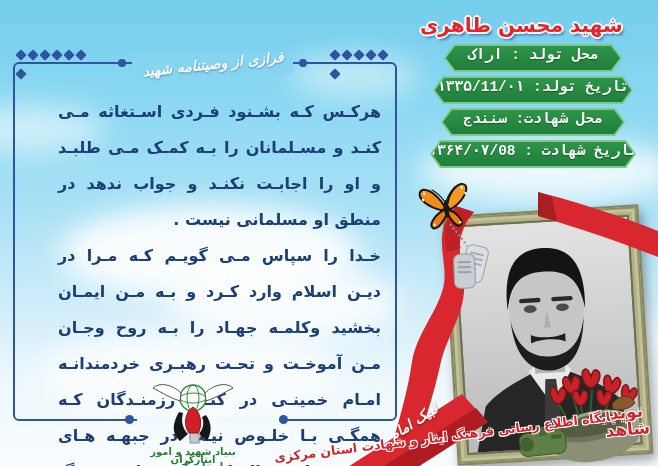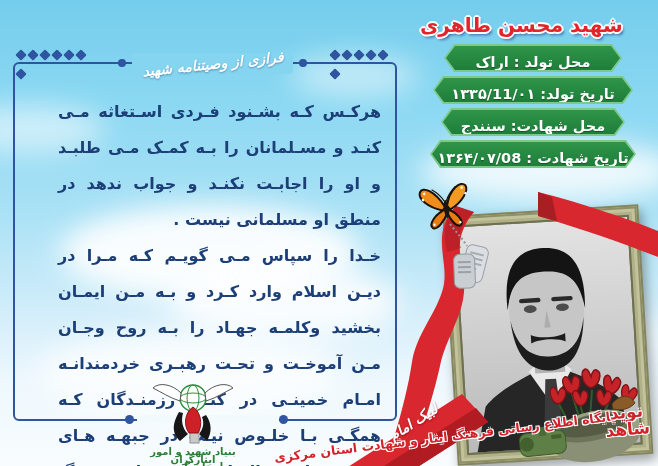--- a/index.html
+++ b/index.html
@@ -56,21 +56,21 @@
       -2px 0 0 #fff,2px 0 0 #fff,0 2px 0 #fff,0 -2px 0 #fff,
       2px 3px 3px rgba(34,70,150,.75);
   }
   .badges{position:absolute;left:408px;top:44px;width:250px;z-index:3;}
   .badge{margin:0 auto 4px auto;height:28px;
     clip-path:polygon(10px 0,calc(100% - 10px) 0,100% 50%,calc(100% - 10px) 100%,10px 100%,0 50%);
     background:#7ec98a;padding:0;position:relative;}
   .badge-inner{position:absolute;inset:2px;
     clip-path:polygon(9px 0,calc(100% - 9px) 0,100% 50%,calc(100% - 9px) 100%,9px 100%,0 50%);
     background:linear-gradient(180deg,#2e9549 0%,#1e7e3a 100%);
-    display:flex;align-items:flex-end;justify-content:center;}
+    display:flex;align-items:flex-start;justify-content:center;font-family:Liberation Mono, monospace;}
   .badge-inner span{color:#fff;font-size:14.5px;font-weight:bold;direction:rtl;
     text-shadow:0 1px 1px rgba(0,0,0,.35);white-space:nowrap;}
   .w1{width:178px;} .w2{width:200px;} .w3{width:184px;} .w4{width:206px;}
 
   
   .frame{position:absolute;left:450px;top:210px;width:192px;height:246px;
     transform:rotate(-3.5deg);z-index:3;background:#84855e;padding:2px;
     box-shadow:3px 6px 12px rgba(0,0,0,.35);}
   .frame-mid{width:100%;height:100%;box-sizing:border-box;background:#b0b189;
     padding:8px;box-shadow:inset 0 0 0 2px #8e8f66,inset 0 0 0 5px #c2c39a;}

